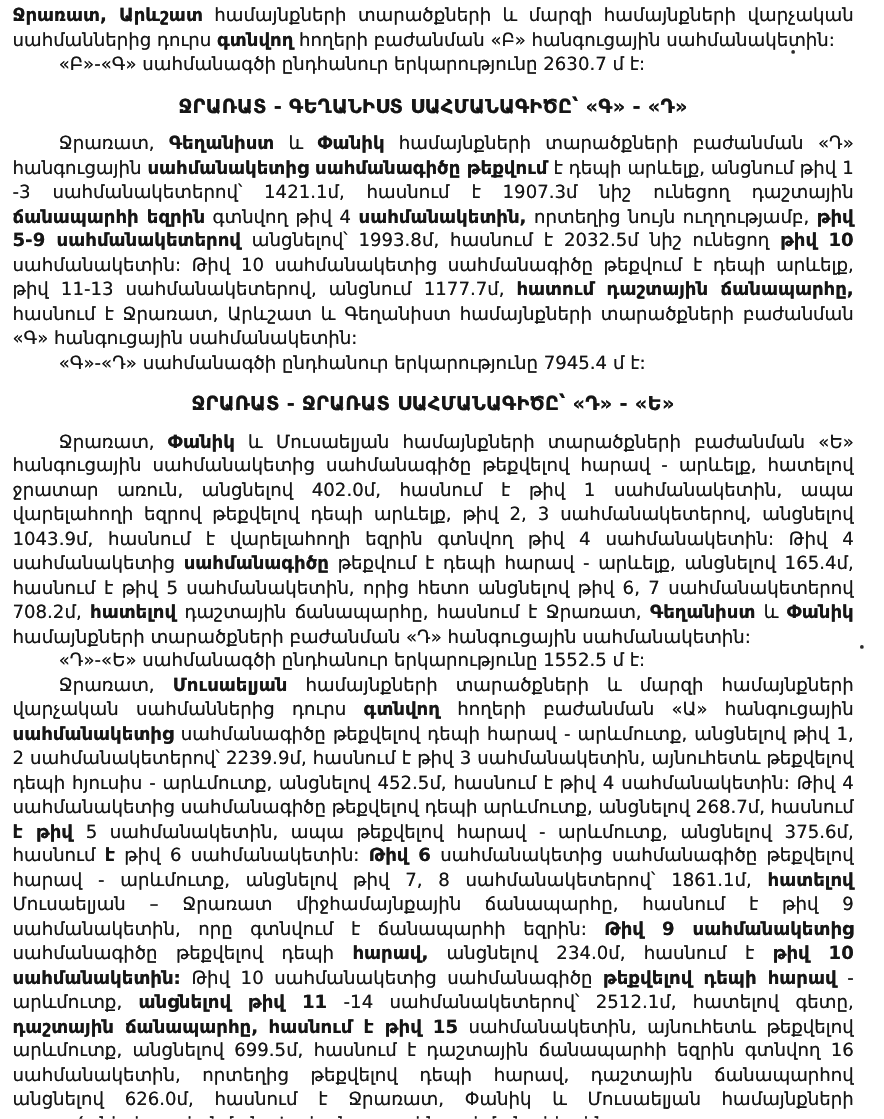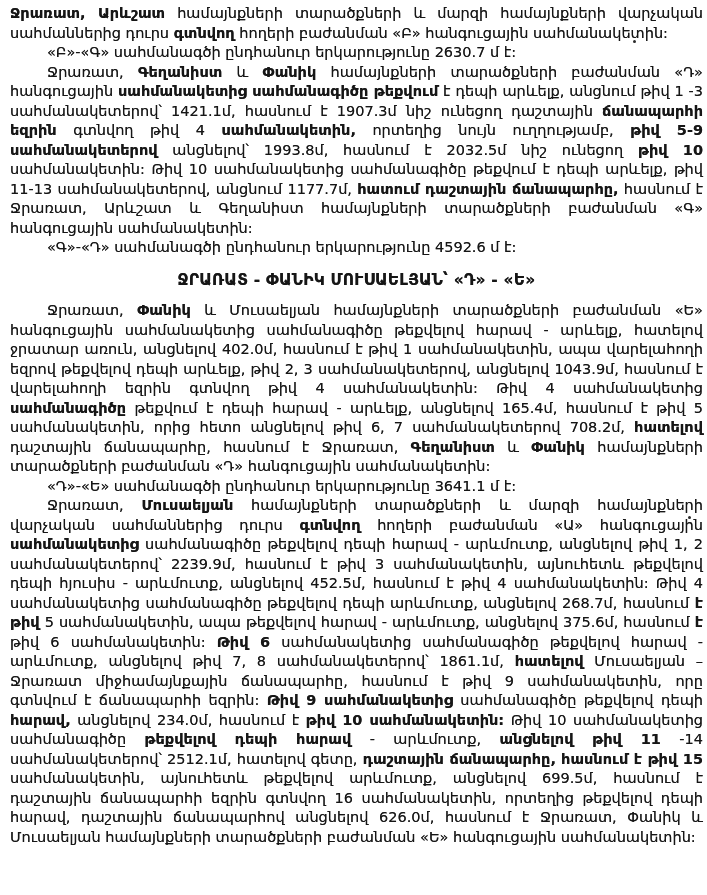--- a/index.html
+++ b/index.html
@@ -5,21 +5,21 @@
   html, body {
     margin: 0;
     padding: 0;
     background: #ffffff;
   }
   .page {
     position: relative;
     width: 707px;
     height: 895px;
     box-sizing: border-box;
-    padding: 4px 4px 0 10px;
+    padding: 4px 24px 0 10px;
     background: #ffffff;
     color: #161616;
     font-family: "DejaVu Sans", sans-serif;
     font-size: 14.5px;
     line-height: 19.5px;
     overflow: hidden;
     text-shadow: 0 0 0.35px rgba(0,0,0,0.65);
   }
   .para {
     margin: 0;
@@ -44,22 +44,23 @@
     border-radius: 50%;
   }
 </style>
 </head>
 <body>
 
 <div class="page" style="background: rgb(255, 255, 255); color: rgb(22, 22, 22);">
   <div>
       <p class="para"><span class="bold">Ջրառատ, Արևշատ</span><span> համայնքների  տարածքների և մարզի համայնքների վարչական սահմաններից դուրս </span><span class="bold">գտնվող</span><span> հողերի բաժանման «Բ» հանգուցային սահմանակետին:</span></p>
       <p class="para indent"><span>«Բ»-«Գ» սահմանագծի ընդհանուր երկարությունը 2630.7 մ է:</span></p>
+      <div class="heading">ՋՐԱՌԱՏ - ԳԵՂԱՆԻՍՏ ՍԱՀՄԱՆԱԳԻԾԸ՝ «Գ» - «Դ»</div>
       <p class="para indent"><span>Ջրառատ, </span><span class="bold">Գեղանիստ</span><span> և </span><span class="bold">Փանիկ</span><span> համայնքների տարածքների բաժանման «Դ» հանգուցային </span><span class="bold">սահմանակետից սահմանագիծը թեքվում</span><span> է դեպի արևելք, անցնում թիվ 1 -3 սահմանակետերով՝ 1421.1մ, հասնում է 1907.3մ նիշ ունեցող դաշտային </span><span class="bold">ճանապարհի եզրին</span><span> գտնվող թիվ 4 </span><span class="bold">սահմանակետին,</span><span> որտեղից նույն ուղղությամբ, </span><span class="bold">թիվ 5-9 սահմանակետերով</span><span> անցնելով՝ 1993.8մ, հասնում է 2032.5մ նիշ ունեցող </span><span class="bold">թիվ 10</span><span> սահմանակետին: Թիվ 10 սահմանակետից սահմանագիծը թեքվում է դեպի արևելք, թիվ 11-13 սահմանակետերով, անցնում 1177.7մ, </span><span class="bold">հատում դաշտային ճանապարհը,</span><span> հասնում է Ջրառատ, Արևշատ և Գեղանիստ համայնքների տարածքների բաժանման «Գ» հանգուցային սահմանակետին:</span></p>
-      <p class="para indent"><span>«Գ»-«Դ» սահմանագծի ընդհանուր երկարությունը 4592.6 մ է:</span></p>
-      <div class="heading">ՋՐԱՌԱՏ - ՓԱՆԻԿ ՄՈՒՍԱԵԼՅԱՆ՝ «Դ» - «Ե»</div>
+      <p class="para indent"><span>«Գ»-«Դ» սահմանագծի ընդհանուր երկարությունը 7945.4 մ է:</span></p>
+      <div class="heading">ՋՐԱՌԱՏ - ՋՐԱՌԱՏ ՍԱՀՄԱՆԱԳԻԾԸ՝ «Դ» - «Ե»</div>
       <p class="para indent"><span>Ջրառատ, </span><span class="bold">Փանիկ</span><span> և Մուսաելյան համայնքների տարածքների բաժանման «Ե» հանգուցային սահմանակետից սահմանագիծը թեքվելով հարավ - արևելք, հատելով ջրատար առուն, անցնելով 402.0մ, հասնում է թիվ 1 սահմանակետին, ապա վարելահողի եզրով թեքվելով դեպի արևելք, թիվ 2, 3 սահմանակետերով, անցնելով 1043.9մ, հասնում է վարելահողի եզրին գտնվող թիվ 4 սահմանակետին: Թիվ 4 սահմանակետից </span><span class="bold">սահմանագիծը</span><span> թեքվում է դեպի հարավ - արևելք, անցնելով 165.4մ, հասնում է թիվ 5 սահմանակետին, որից հետո անցնելով թիվ 6, 7 սահմանակետերով 708.2մ, </span><span class="bold">հատելով</span><span> դաշտային ճանապարհը, հասնում է Ջրառատ, </span><span class="bold">Գեղանիստ</span><span> և </span><span class="bold">Փանիկ</span><span> համայնքների տարածքների բաժանման «Դ» հանգուցային սահմանակետին:</span></p>
-      <p class="para indent"><span>«Դ»-«Ե» սահմանագծի ընդհանուր երկարությունը 3641.1 մ է:</span></p>
+      <p class="para indent"><span>«Դ»-«Ե» սահմանագծի ընդհանուր երկարությունը 1552.5 մ է:</span></p>
       <p class="para indent"><span>Ջրառատ, </span><span class="bold">Մուսաելյան</span><span> համայնքների տարածքների և մարզի համայնքների վարչական սահմաններից դուրս </span><span class="bold">գտնվող</span><span> հողերի բաժանման «Ա» հանգուցային </span><span class="bold">սահմանակետից</span><span> սահմանագիծը թեքվելով դեպի հարավ - արևմուտք, անցնելով թիվ 1, 2 սահմանակետերով՝ 2239.9մ, հասնում է թիվ 3 սահմանակետին, այնուհետև թեքվելով դեպի հյուսիս - արևմուտք, անցնելով 452.5մ, հասնում է թիվ 4 սահմանակետին: Թիվ 4 սահմանակետից սահմանագիծը թեքվելով դեպի արևմուտք, անցնելով 268.7մ, հասնում </span><span class="bold">է թիվ</span><span> 5 սահմանակետին, ապա թեքվելով հարավ - արևմուտք, անցնելով 375.6մ, հասնում </span><span class="bold">է</span><span> թիվ 6 սահմանակետին: </span><span class="bold">Թիվ 6</span><span> սահմանակետից սահմանագիծը թեքվելով հարավ - արևմուտք, անցնելով թիվ 7, 8 սահմանակետերով՝ 1861.1մ, </span><span class="bold">հատելով</span><span> Մուսաելյան – Ջրառատ միջհամայնքային ճանապարհը, հասնում է թիվ 9 սահմանակետին, որը գտնվում է ճանապարհի եզրին: </span><span class="bold">Թիվ 9 սահմանակետից</span><span> սահմանագիծը թեքվելով դեպի </span><span class="bold">հարավ,</span><span> անցնելով 234.0մ, հասնում է </span><span class="bold">թիվ 10 սահմանակետին:</span><span> Թիվ 10 սահմանակետից սահմանագիծը </span><span class="bold">թեքվելով դեպի հարավ</span><span> - արևմուտք, </span><span class="bold">անցնելով թիվ 11</span><span> -14 սահմանակետերով՝ 2512.1մ, հատելով գետը, </span><span class="bold">դաշտային ճանապարհը,</span><span> </span><span class="bold">հասնում է թիվ 15</span><span> սահմանակետին, այնուհետև թեքվելով արևմուտք, անցնելով 699.5մ, հասնում է դաշտային ճանապարհի եզրին գտնվող 16 սահմանակետին, որտեղից թեքվելով դեպի հարավ, դաշտային ճանապարհով անցնելով 626.0մ, հասնում է Ջրառատ, Փանիկ և Մուսաելյան համայնքների տարածքների բաժանման «Ե» հանգուցային սահմանակետին:</span></p>
     </div>
 <div class="speck" style="left: 633px; top: 40px;"></div>
     <div class="speck" style="left: 688px; top: 516px;"></div>
   </div>
 
 </body></html>

